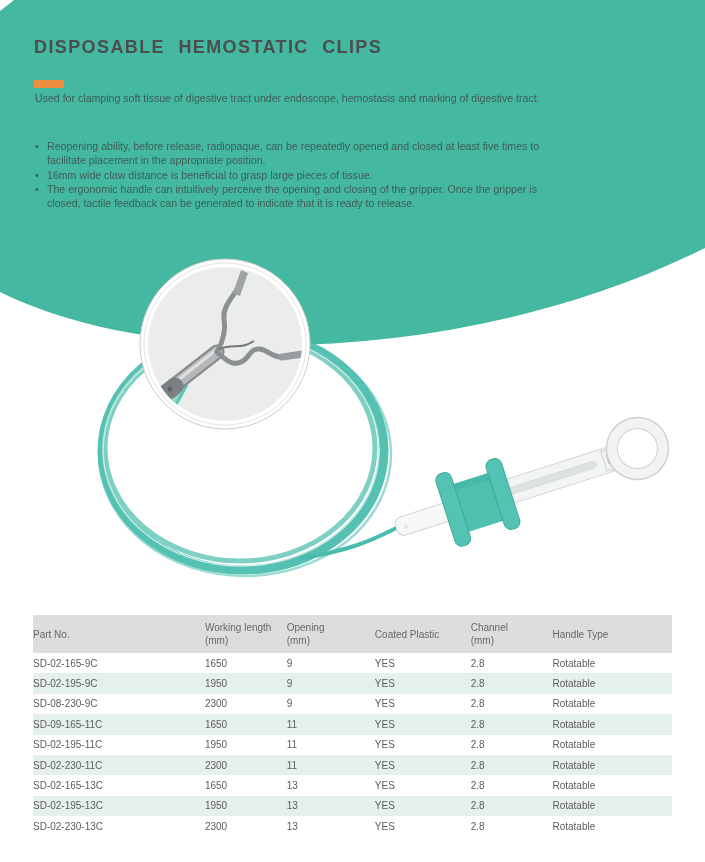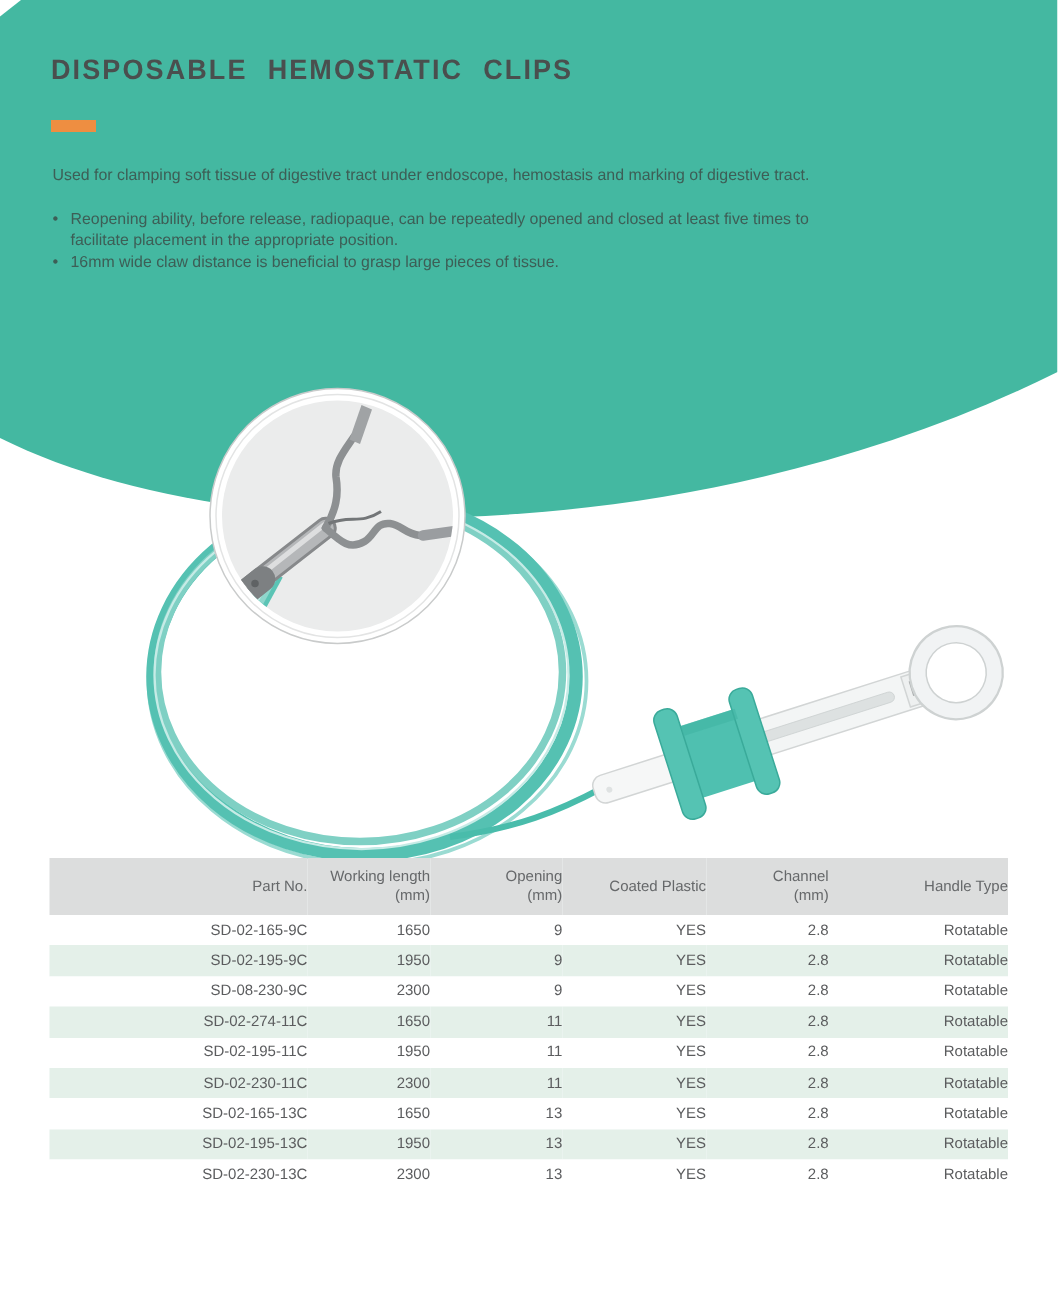--- a/index.html
+++ b/index.html
@@ -4,29 +4,29 @@
 <style>
   html,body{margin:0;padding:0;background:#ffffff;}
   body{width:705px;height:862px;position:relative;overflow:hidden;
        font-family:"Liberation Sans","DejaVu Sans",sans-serif;}
   .layer{position:absolute;left:0;top:0;}
   
   .page-title{position:absolute;left:34px;top:36px;margin:0;
       font-size:18px;font-weight:bold;letter-spacing:1.4px;word-spacing:7px;
       color:#4a4f4e;transform:scaleY(1.04);transform-origin:left top;}
   .accent-bar{position:absolute;left:34px;top:80px;width:30px;height:8px;background:#ee8e41;}
-  .intro{position:absolute;left:35px;top:110px;width:660px;margin:0;
+  .intro{position:absolute;left:35px;top:91px;width:660px;margin:0;
       font-size:10.6px;line-height:14.3px;color:#3d5e56;white-space:pre-line;}
   .bullets{position:absolute;left:35px;top:139px;width:662px;margin:0;padding:0;list-style:none;
       font-size:10.6px;line-height:14.3px;color:#3d5e56;}
   .bullets li{position:relative;padding-left:12px;white-space:pre-line;}
   .bullets li::before{content:"\2022";position:absolute;left:0;top:0;font-size:11px;color:#3d5e56;}
   
-  table.specs{position:absolute;left:33px;top:572px;width:639px;
-      border-collapse:collapse;table-layout:fixed;text-align:right;}
+  table.specs{position:absolute;left:33px;top:615px;width:639px;
+      border-collapse:collapse;table-layout:fixed;text-align:left;}
   table.specs th{background:#dcdddd;height:38px;font-weight:normal;font-size:10px;
       color:#66686a;white-space:pre-line;line-height:1.3;vertical-align:middle;padding:0;}
   table.specs td{height:20.4px;padding:0;font-size:10px;color:#5b5c5e;vertical-align:middle;}
   table.specs tbody tr:nth-child(even){background:#e4f0e9;}
   table.specs tbody tr:nth-child(odd){background:#ffffff;}
 </style>
 </head>
 <body>
 
 <svg class="layer" width="705" height="862" viewBox="0 0 705 862">
@@ -98,20 +98,22 @@
   </g>
 </svg>
 
 <h1 class="page-title">DISPOSABLE  HEMOSTATIC  CLIPS</h1>
 <div class="accent-bar"></div>
 <p class="intro">Used for clamping soft tissue of digestive tract under endoscope, hemostasis and marking of digestive tract.</p>
 <ul class="bullets">
   <li>Reopening ability, before release, radiopaque, can be repeatedly opened and closed at least five times to
 facilitate placement in the appropriate position.</li>
   <li>16mm wide claw distance is beneficial to grasp large pieces of tissue.</li>
+  <li>The ergonomic handle can intuitively perceive the opening and closing of the gripper. Once the gripper is
+closed, tactile feedback can be generated to indicate that it is ready to release.</li>
 </ul>
 
 <table class="specs">
   <colgroup>
     <col style="width:26.9%">
       <col style="width:12.8%">
       <col style="width:13.8%">
     <col style="width:15.0%">
       <col style="width:12.8%">
       <col style="width:18.7%">
@@ -148,21 +150,21 @@
     </tr>
     <tr>
       <td>SD-08-230-9C</td>
         <td>2300</td>
         <td>9</td>
         <td>YES</td>
         <td>2.8</td>
         <td>Rotatable</td>
     </tr>
     <tr>
-      <td>SD-02-274-11C</td>
+      <td>SD-09-165-11C</td>
         <td>1650</td>
         <td>11</td>
         <td>YES</td>
         <td>2.8</td>
         <td>Rotatable</td>
     </tr>
     <tr>
       <td>SD-02-195-11C</td>
         <td>1950</td>
         <td>11</td>

